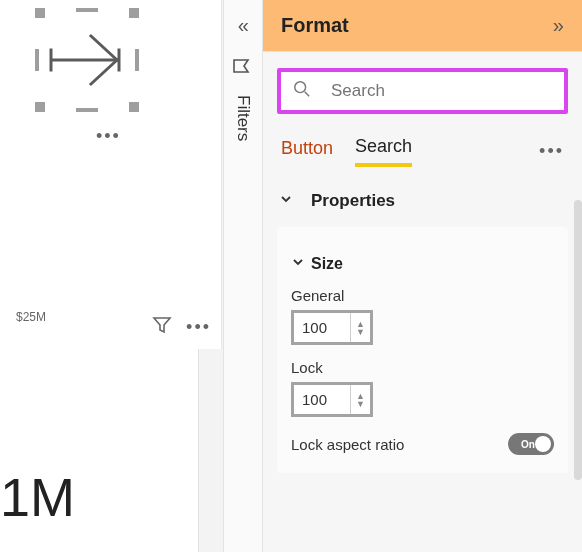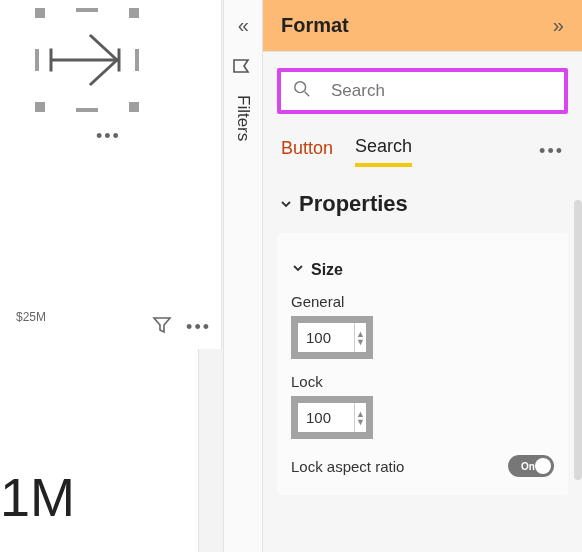--- a/index.html
+++ b/index.html
@@ -71,34 +71,34 @@
   .search-wrap svg { width: 18px; height: 18px; }
   .search-wrap svg circle, .search-wrap svg line { stroke: #777; stroke-width: 1.6; fill: none; }
   .search-input { flex: 1; border: none; outline: none; font-size: 17px; color: #666; background: transparent; }
 
   .tabs { display: flex; align-items: center; gap: 22px; margin: 22px 4px 10px 4px; }
   .tab { font-size: 18px; color: #c2410c; padding-bottom: 6px; cursor: pointer; }
   .tab.active { color: #222; font-weight: 500; border-bottom: 4px solid #f2c811; }
   .tabs .dots { margin-left: auto; font-size: 18px; }
 
   .section { margin-top: 20px; }
-  .section-head { display: flex; align-items: flex-end; gap: 6px; font-size: 22px; font-weight: 600; color: #222; cursor: pointer; padding: 4px 2px; }
+  .section-head { display: flex; align-items: flex-end; gap: 18px; font-size: 17px; font-weight: 600; color: #222; cursor: pointer; padding: 4px 2px; }
   .chev { display: inline-block; transform: rotate(0deg); }
   .chev svg { width: 14px; height: 14px; }
   .chev svg path { stroke: #333; stroke-width: 1.8; fill: none; }
 
   .card {
     background: rgba(255,255,255,0.6); border-radius: 4px; margin-top: 12px; padding: 14px 14px 18px 14px;
   }
   .sub-head { display: flex; align-items: center; gap: 6px; font-size: 16px; font-weight: 600; color: #222; cursor: pointer; margin-top: 14px; }
 
   .fieldset { margin-top: 14px; }
   .field-label { font-size: 15px; color: #333; margin-bottom: 6px; }
   .spinner {
-    display: flex; align-items: stretch; width: 82px; border: 7px solid #a3a3a3; background: #fff;
+    display: flex; align-items: stretch; width: 82px; border: 3px solid #a3a3a3; background: #fff;
   }
   .spinner input {
     width: 56px; border: none; outline: none; font-size: 15px; padding: 6px 8px; color: #333;
   }
   .spinner .steppers {
     width: 22px; border-left: 1px solid #ccc; display: flex; flex-direction: column; justify-content: center; align-items: center;
   }
   .spinner .steppers span { font-size: 9px; color: #888; line-height: 8px; cursor: pointer; }
 
   .toggle-row { display: flex; align-items: center; justify-content: space-between; margin-top: 16px; }

